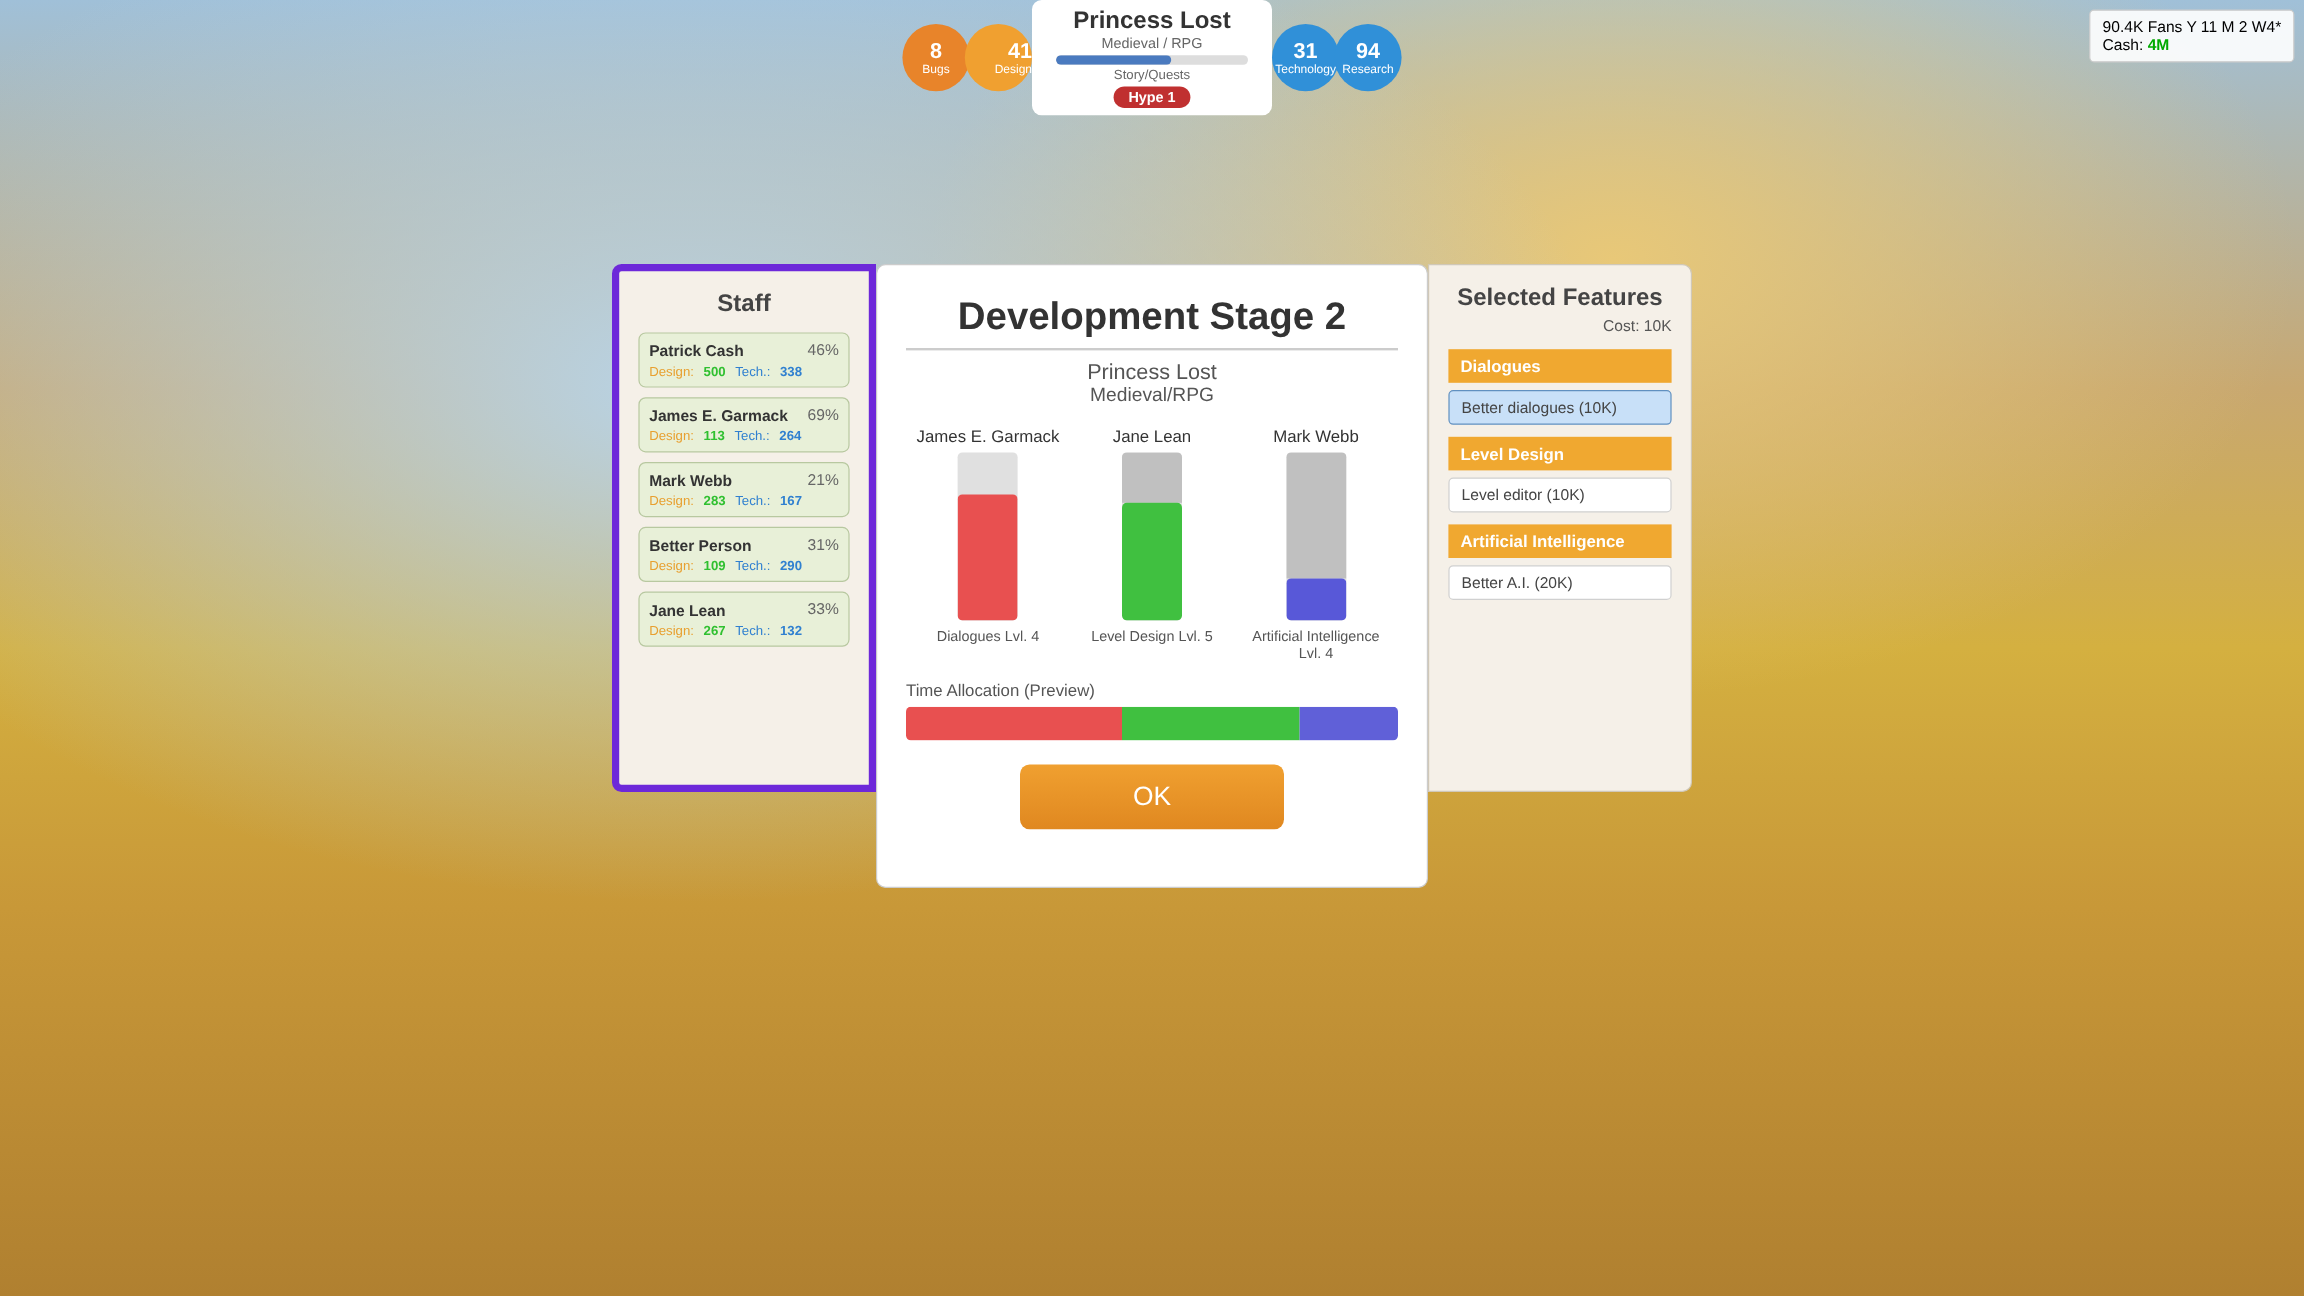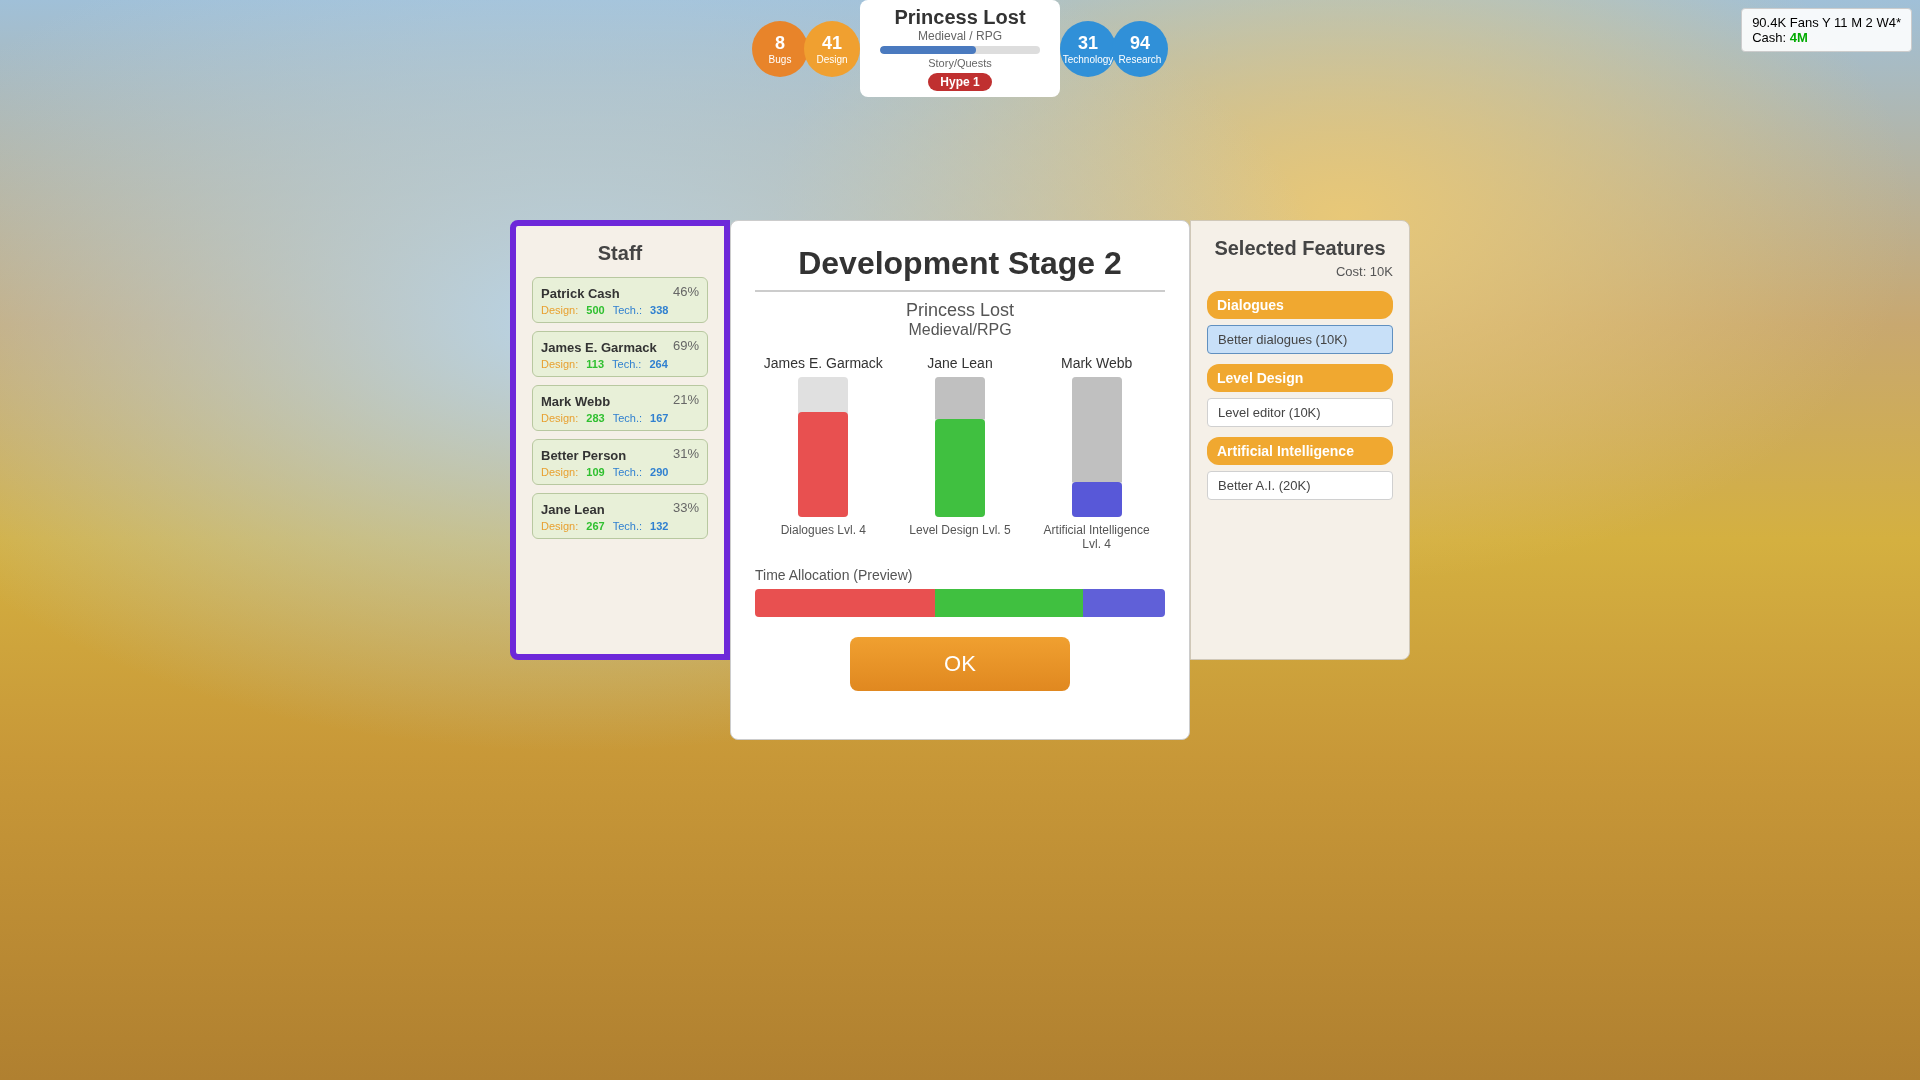--- a/index.html
+++ b/index.html
@@ -291,21 +291,21 @@
     }
     .features-cost {
       text-align: right;
       font-size: 13px;
       color: #555;
       margin-bottom: 12px;
     }
 
     .feature-category {
       background: #f0a830;
-      border-radius: 12px;
+      border-radius: 0;
       padding: 6px 10px;
       font-size: 14px;
       font-weight: bold;
       color: white;
       margin-bottom: 6px;
     }
     .feature-item {
       background: white;
       border: 1px solid #d0d0d0;
       border-radius: 4px;
@@ -333,21 +333,21 @@
     <span>Cash:</span>
     <span class="cash-value">4M</span>
   </div>
 </div>
 
 <div class="top-hud">
   <div class="hud-circle hud-bugs">
     <span>8</span>
     <span class="label">Bugs</span>
   </div>
-  <div class="hud-circle hud-design" style="margin-left:-4px;">
+  <div class="hud-circle hud-design" style="margin-left:-4px;align-items:flex-end;">
     <span>41</span>
     <span class="label">Design</span>
   </div>
   <div class="hud-game-info">
     <div class="hud-game-title">Princess Lost</div>
     <div class="hud-game-genre">Medieval / RPG</div>
     <div class="hud-progress-bar">
       <div class="hud-progress-fill"></div>
     </div>
     <div style="font-size:11px;color:#666;">Story/Quests</div>

